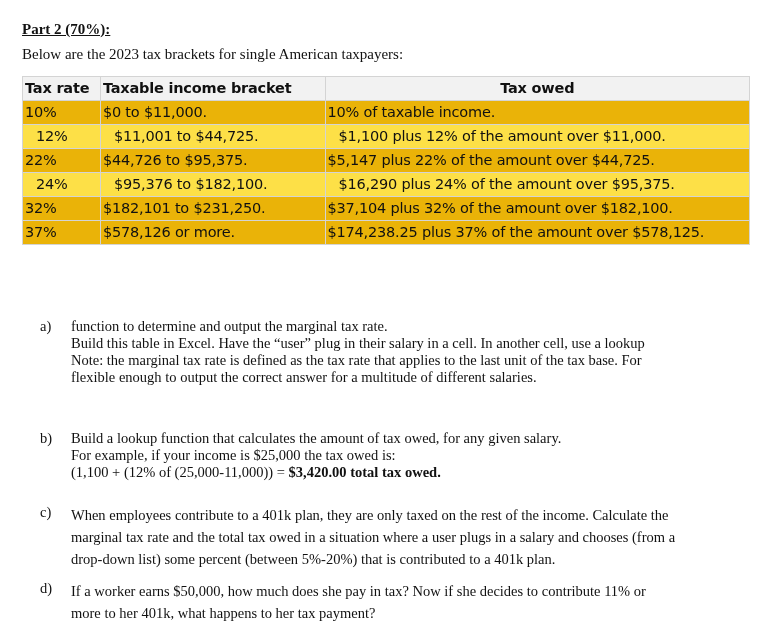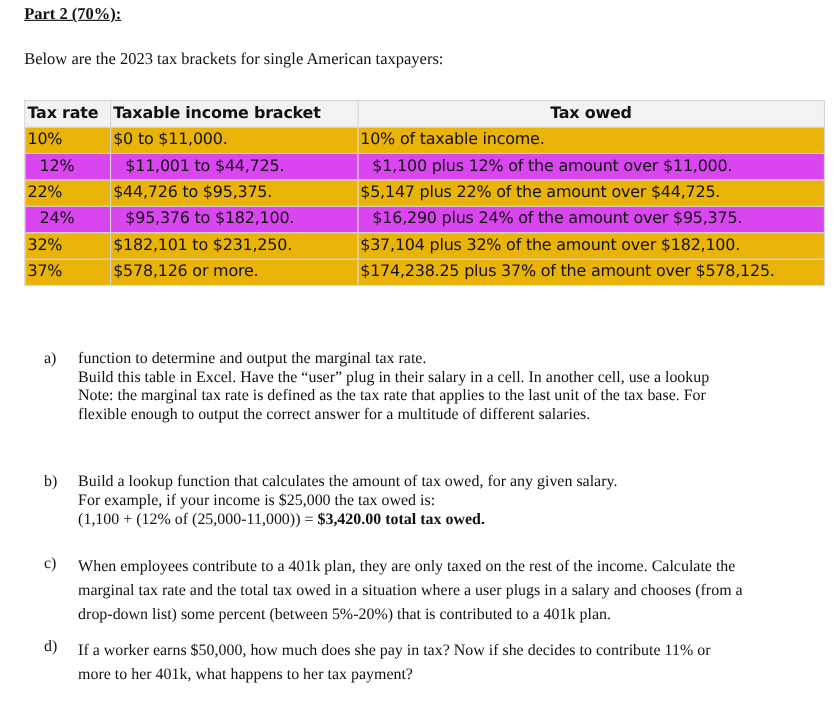--- a/index.html
+++ b/index.html
@@ -11,35 +11,35 @@
     width: 758px;
     height: 643px;
     position: relative;
     overflow: hidden;
     font-family: "Liberation Serif", serif;
     color: #111;
   }
   .heading {
     position: absolute;
     left: 22px;
-    top: 5px;
+    top: 21px;
     font-size: 15px;
     font-weight: bold;
     text-decoration: underline;
   }
   .intro {
     position: absolute;
     left: 22px;
     top: 46px;
     font-size: 15px;
   }
   table.brackets {
     position: absolute;
     left: 22px;
-    top: 91px;
+    top: 76px;
     width: 728px;
     border-collapse: collapse;
     font-family: "DejaVu Sans", sans-serif;
     font-size: 14.5px;
     letter-spacing: -0.2px;
     color: #111;
   }
   table.brackets th, table.brackets td {
     border: 1px solid #d4d4d4;
     padding: 0 2px;
@@ -47,21 +47,21 @@
     line-height: 21px;
     white-space: nowrap;
     text-align: left;
   }
   table.brackets th {
     font-weight: bold;
     background: #f2f2f2;
   }
   table.brackets th.center { text-align: center; }
   table.brackets tr.odd td { background: #eab308; }
-  table.brackets tr.even td { background: #d946ef; padding-left: 13px; }
+  table.brackets tr.even td { background: #fde047; padding-left: 13px; }
   col.c1 { width: 78px; }
   col.c2 { width: 225px; }
   col.c3 { width: 425px; }
 
   .questions {
     position: absolute;
     left: 40px;
     top: 318px;
     width: 710px;
     font-size: 14.5px;

